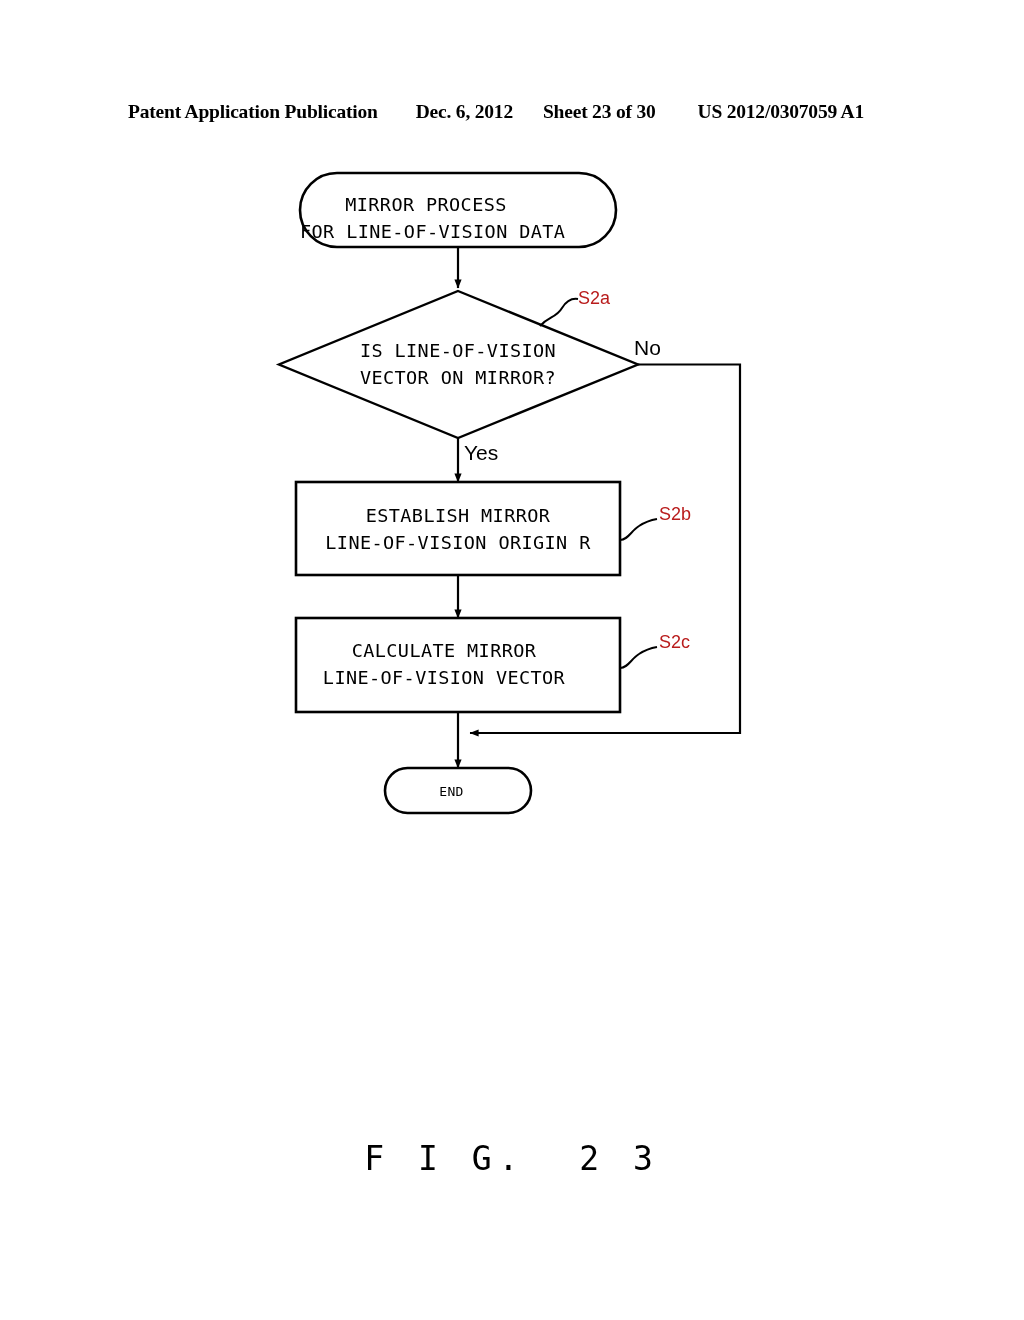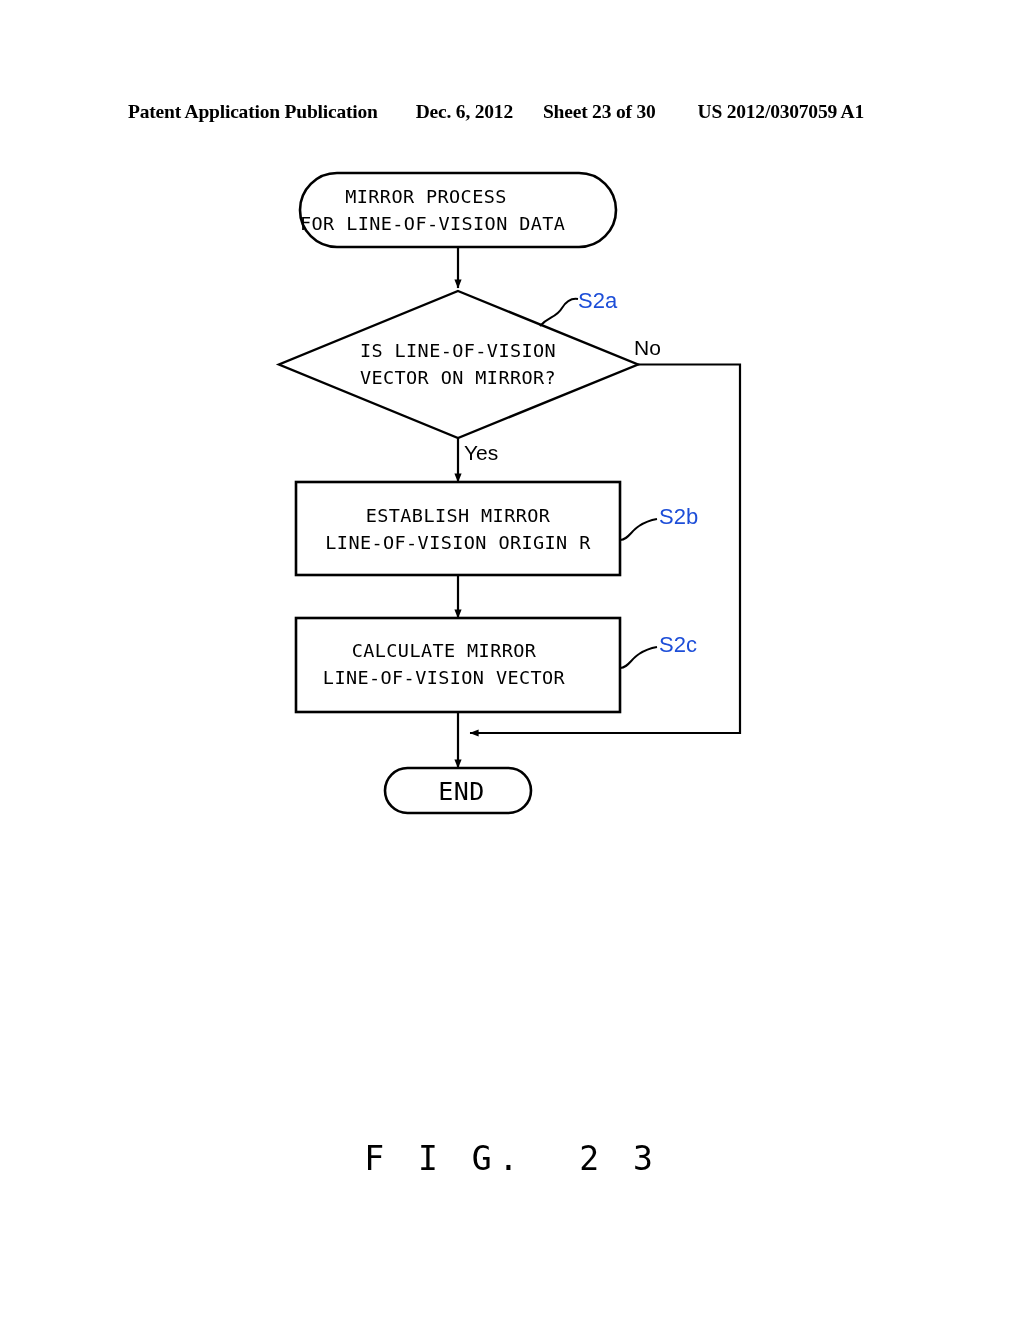--- a/index.html
+++ b/index.html
@@ -57,37 +57,37 @@
     font-size: 18.5px;
     color: #000000;
     text-align: center;
     line-height: 27px;
     letter-spacing: 0.4px;
     white-space: pre;
   }
   .ref-label {
     position: absolute;
     font-family: "Liberation Sans", sans-serif;
-    font-size: 22px;
-    color: #1d4ed8;
+    font-size: 18px;
+    color: #b91c1c;
     white-space: nowrap;
   }
   .branch-label {
     position: absolute;
     font-family: "Liberation Sans", sans-serif;
     font-size: 21px;
     color: #000000;
     white-space: nowrap;
     text-align: right;
   }
 
   
   #start-text {
     left: 300px;
-    top: 183px;
+    top: 191px;
     width: 252px;
   }
   
   #decision-text {
     left: 279px;
     top: 337px;
     width: 358px;
   }
   
   #proc1-text {
@@ -96,24 +96,24 @@
     width: 324px;
   }
   
   #proc2-text {
     left: 296px;
     top: 637px;
     width: 296px;
   }
   
   #end-text {
-    left: 401px;
+    left: 391px;
     top: 778px;
     width: 121px;
-    font-size: 25px;
+    font-size: 13px;
   }
 
   #label-s2a { left: 578px; top: 288px; }
   #label-s2b { left: 659px; top: 504px; }
   #label-s2c { left: 659px; top: 632px; }
 
   #label-no  { left: 634px; top: 336px; }
   #label-yes { left: 464px; top: 441px; }
 
   

